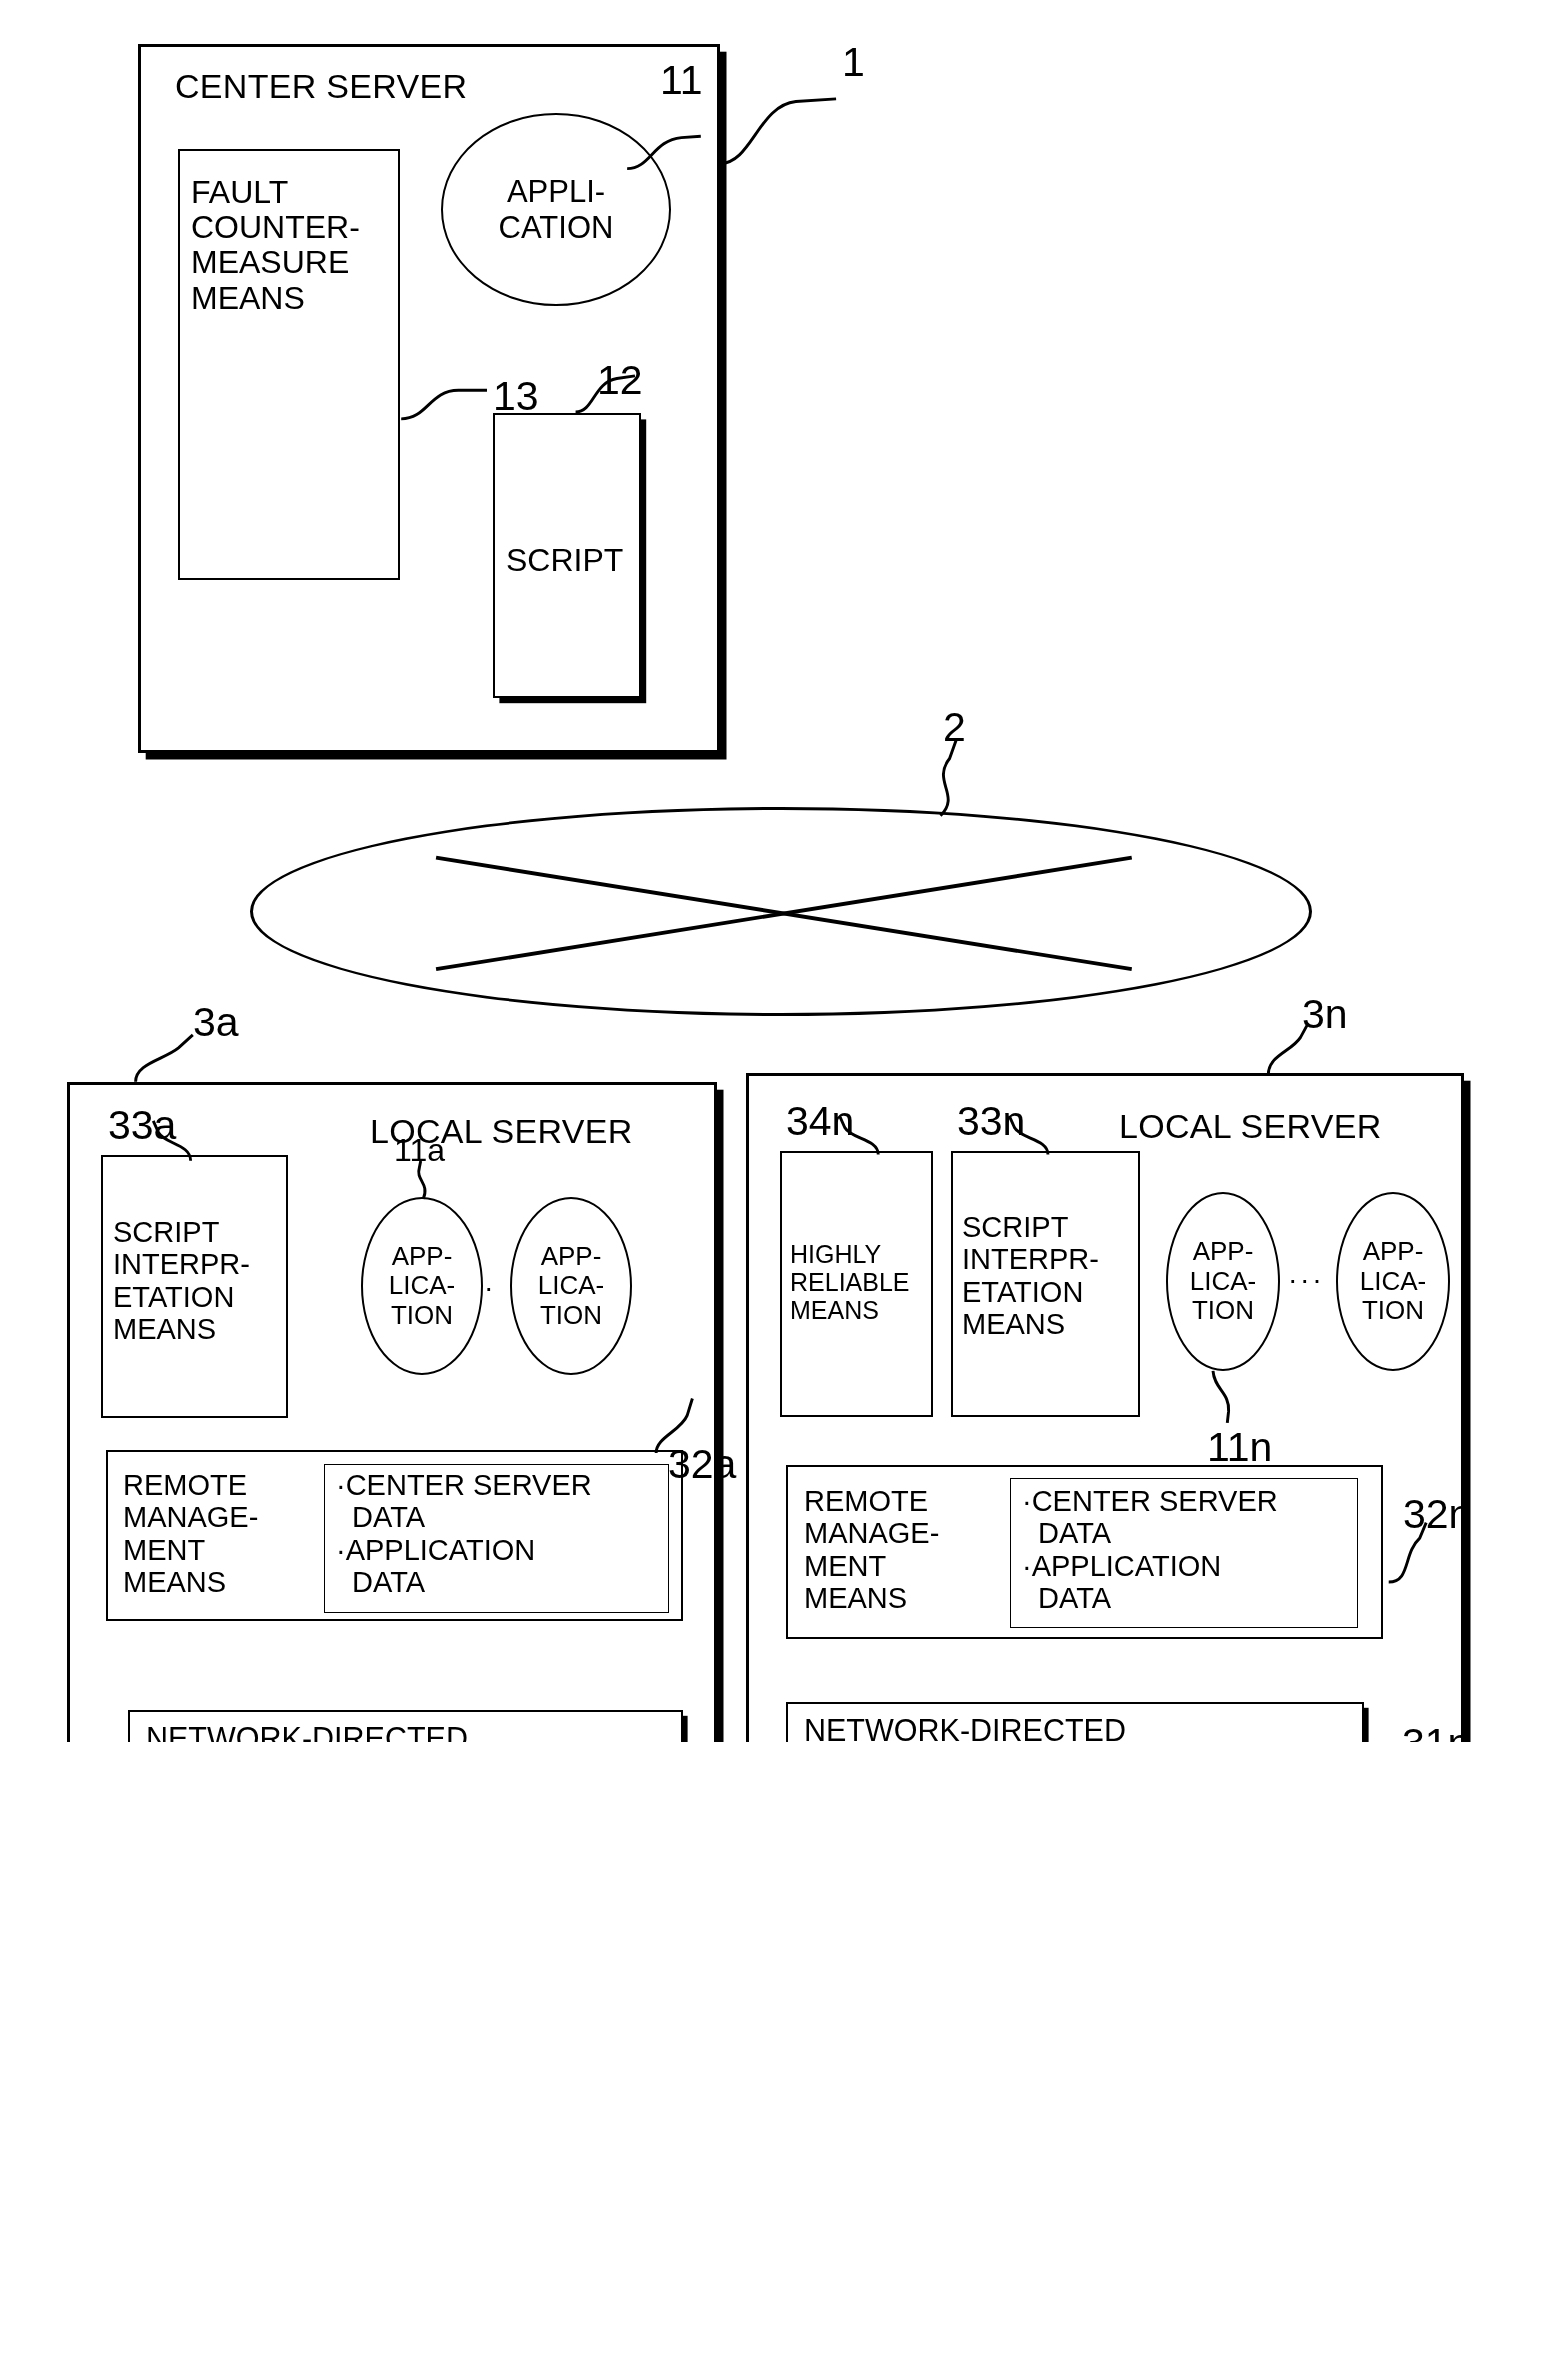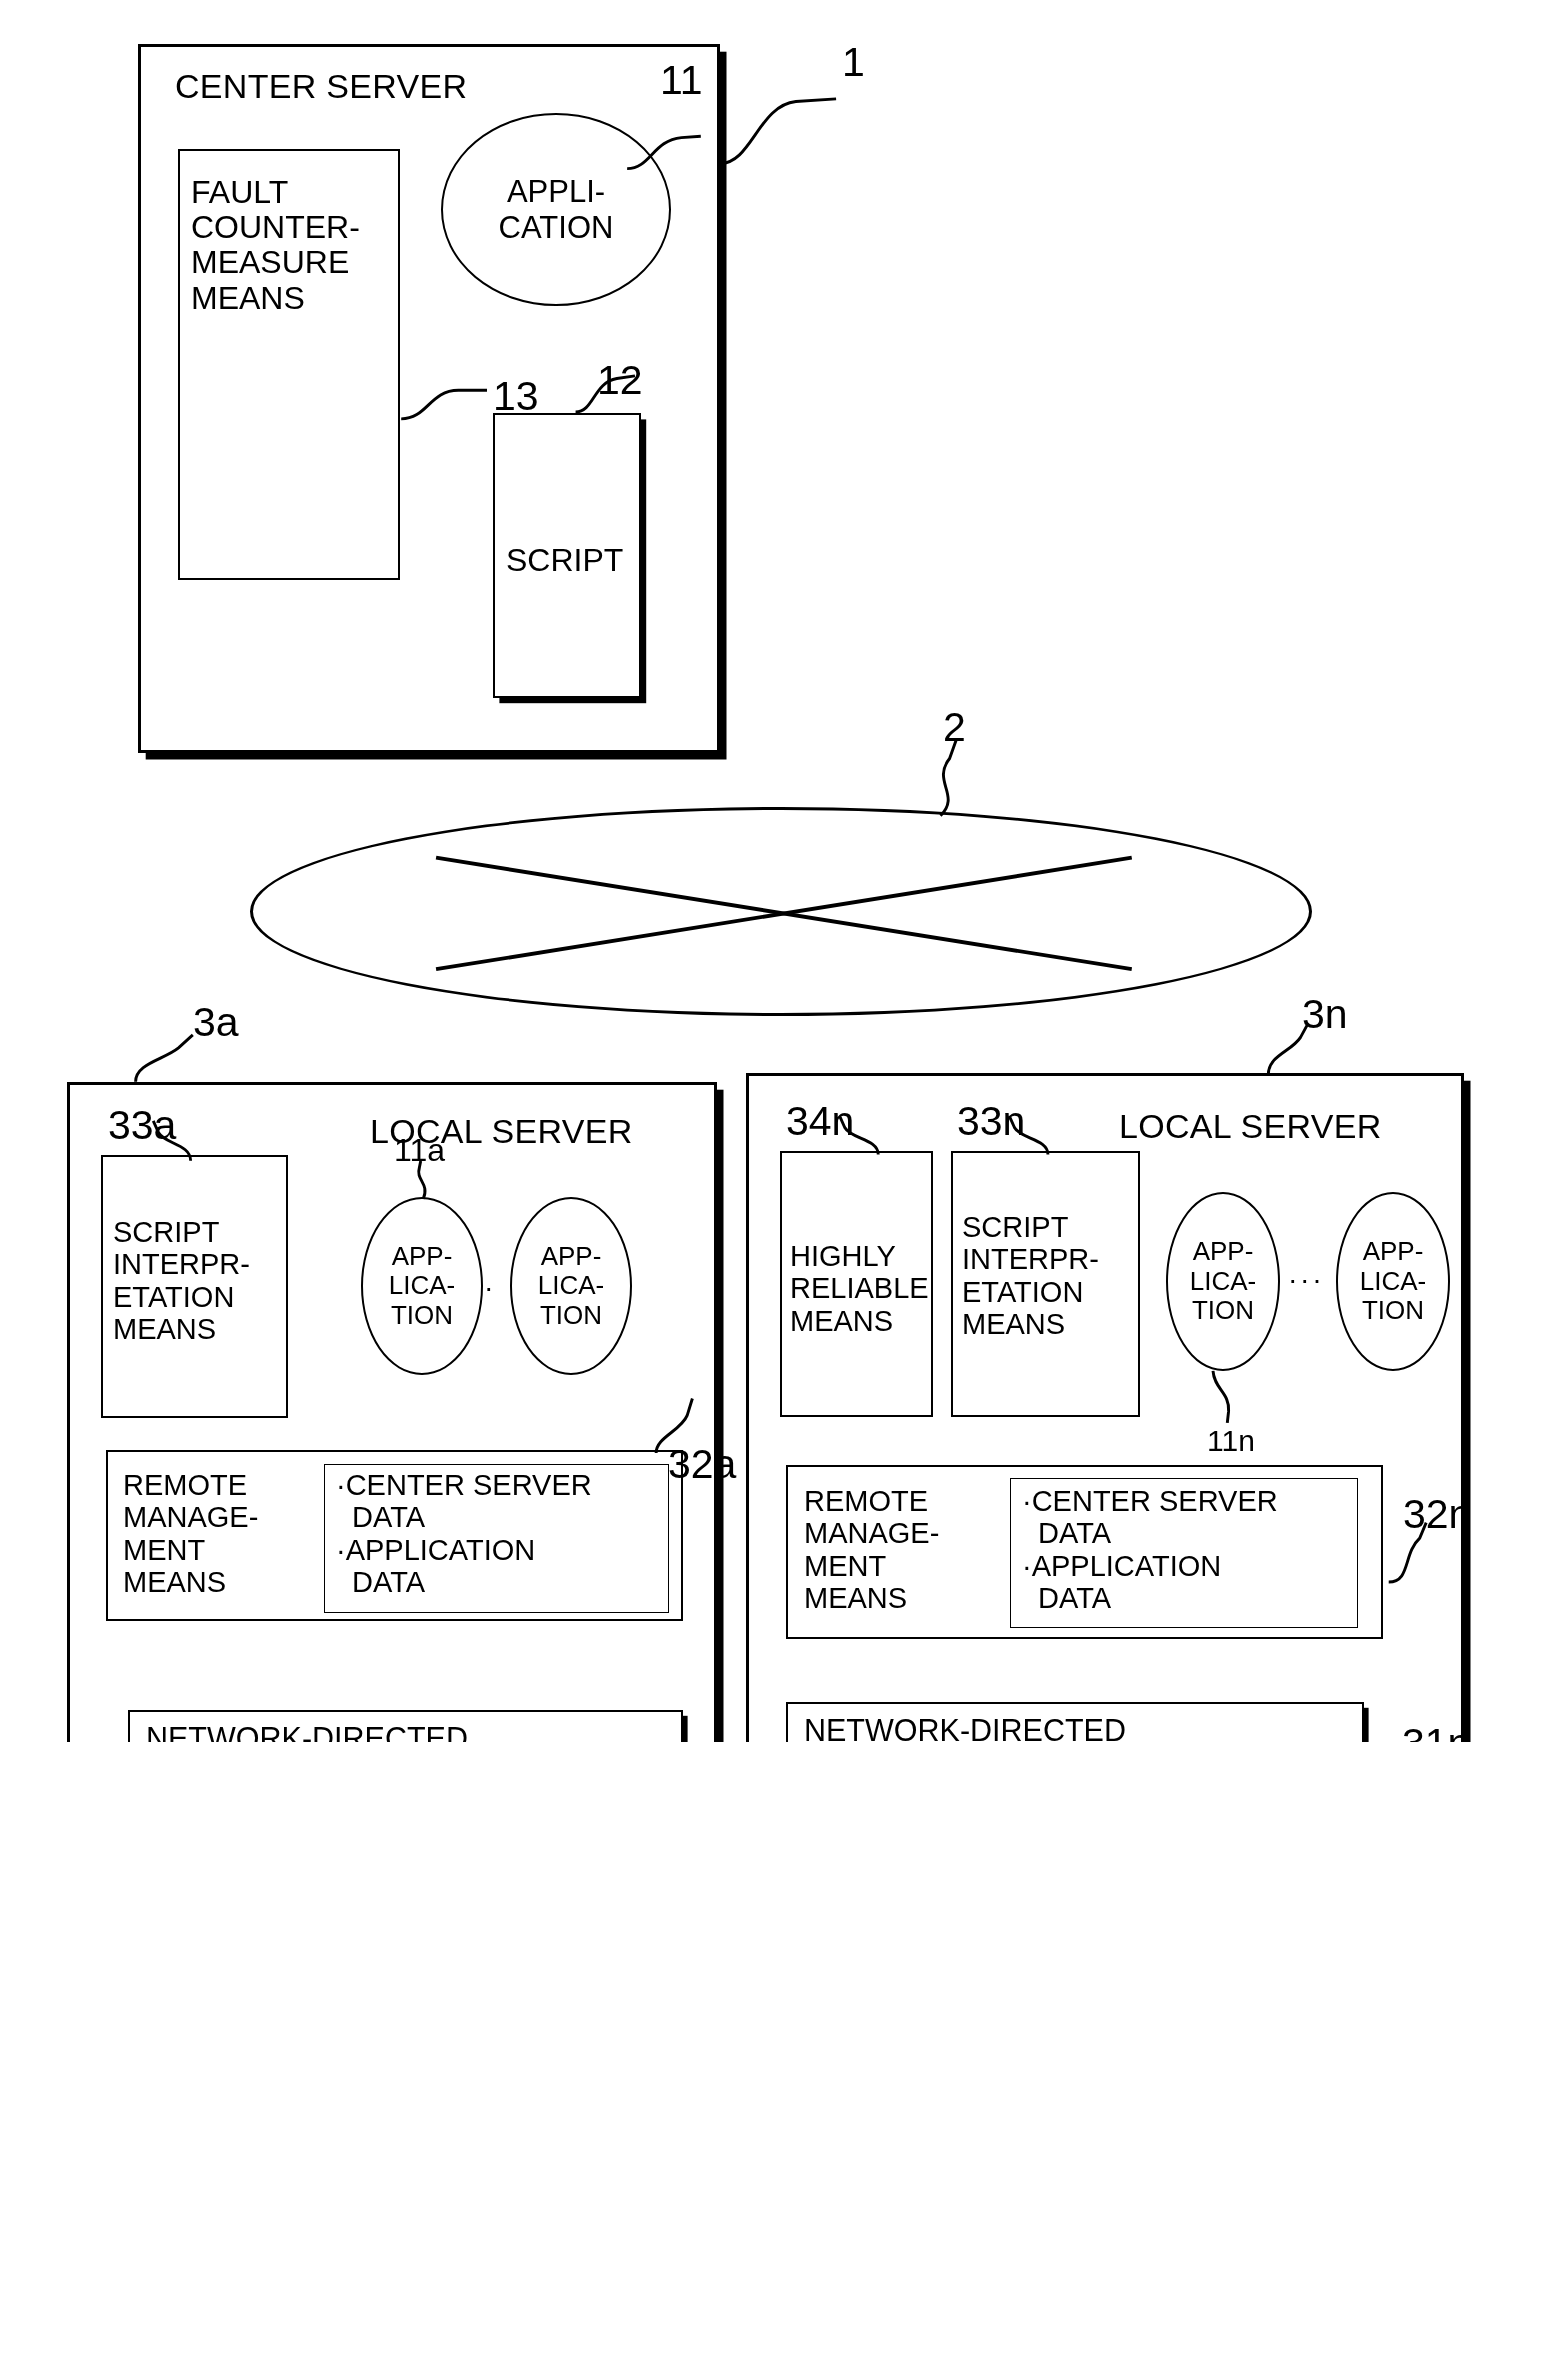--- a/index.html
+++ b/index.html
@@ -255,21 +255,21 @@
   <div class="box chassis" style="left:746px; top:1073px; width:718px; height:780px;"></div>
 
   <svg class="leader" style="left:1251px; top:1018px; width:130px; height:71px;" viewBox="0 0 200 110" width="130" height="71">
     <path d="M 26 88 C 26 58, 62 52, 76 30 L 88 8"></path>
   </svg>
   <div class="lbl" style="left:1302px; top:991px;">3n</div>
 
   <div class="title" style="left:1119px; top:1107px;">LOCAL SERVER</div>
 
   <div class="box inner" style="left:780px; top:1151px; width:153px; height:266px;"></div>
-  <div class="small-txt" style="left:790px; top:1240px; text-align:left; font-size:29px;">HIGHLY
+  <div class="small-txt" style="left:790px; top:1240px; text-align:left; font-size:25px;">HIGHLY
 RELIABLE
 MEANS</div>
 
   <svg class="leader" style="left:812px; top:1112px; width:117px; height:58px;" viewBox="0 0 180 90" width="117" height="58">
     <path d="M 102 66 C 102 42, 60 42, 50 24 L 42 6"></path>
   </svg>
   <div class="lbl" style="left:786px; top:1098px;">34n</div>
 
   <div class="box inner" style="left:951px; top:1151px; width:189px; height:266px;"></div>
   <div class="small-txt" style="left:962px; top:1211px; text-align:left; font-size:29px;">SCRIPT
@@ -290,21 +290,21 @@
   <div class="dots" style="left:1288px; top:1263px;">···</div>
   <div class="ellipse" style="left:1336px; top:1192px; width:114px; height:179px;">
     <div class="ell-txt" style="position:static; font-size:26px;">APP-
 LICA-
 TION</div>
   </div>
 
   <svg class="leader" style="left:1187px; top:1367px; width:91px; height:65px;" viewBox="0 0 140 100" width="91" height="65">
     <path d="M 40 6 C 42 34, 66 40, 64 68 L 62 86"></path>
   </svg>
-  <div class="lbl" style="left:1207px; top:1424px; font-size:30px;">11n</div>
+  <div class="lbl" style="left:1207px; top:1424px; font-size:41px;">11n</div>
 
   <div class="box inner" style="left:786px; top:1465px; width:597px; height:174px;"></div>
   <div class="small-txt" style="left:804px; top:1485px; text-align:left; font-size:29px;">REMOTE
 MANAGE-
 MENT
 MEANS</div>
 
   <div class="box inner-thin" style="left:1010px; top:1478px; width:348px; height:150px;"></div>
   <div class="small-txt" style="left:1022px; top:1485px; text-align:left; font-size:29px;">·CENTER SERVER
   DATA

